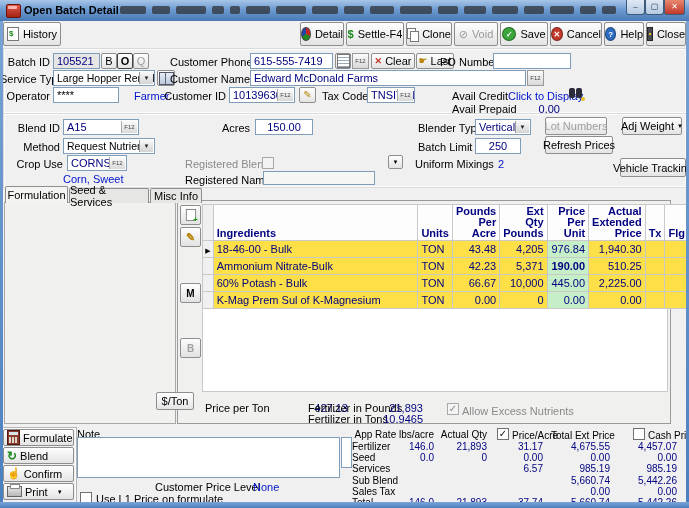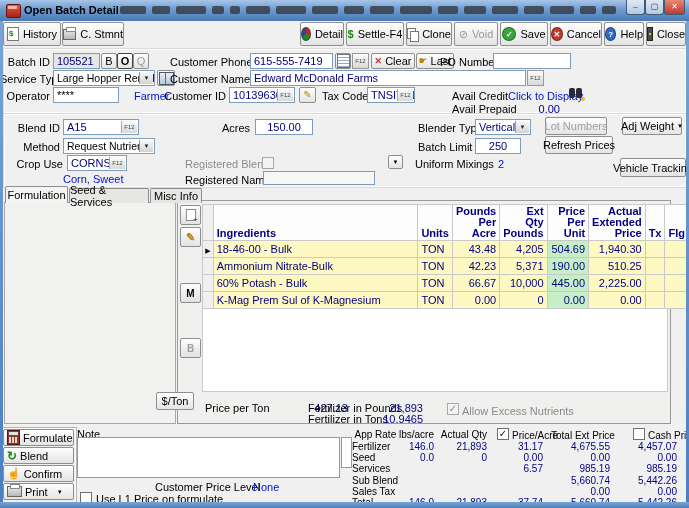--- a/index.html
+++ b/index.html
@@ -59,26 +59,26 @@
   .NIB{position:absolute;box-sizing:border-box;width:54px;height:14px;background:#fff;border:1px solid #7f9db9;
       font-size:10.5px;line-height:12px;color:#000080;text-align:right;padding:0 2px}
   .sideb{position:absolute;box-sizing:border-box;width:21px;height:20px;background:linear-gradient(#fdfdfd,#e2e2e2);
       border:1px solid #8e8e8e;border-radius:2px;display:flex;align-items:center;justify-content:center;font-size:10px;font-weight:bold}
   
   #gridfill{position:absolute;left:202px;top:204px;width:466px;height:188px;background:#fff;border:1px solid #c9c9c9;box-sizing:border-box}
   #grid{position:absolute;left:202px;top:204px;border-collapse:collapse;table-layout:fixed;font-size:11px}
   #grid th,#grid td{border:1px solid #c9c9c9;padding:0 3px;overflow:hidden;white-space:nowrap;box-sizing:border-box}
   #grid th{color:#000080;font-weight:bold;white-space:pre-line;vertical-align:bottom;line-height:11px;
       text-align:right;background:#fdfdfd;height:36px;padding-bottom:1px}
-  #grid td{color:#000080;height:17px;background:#fef9c3}
+  #grid td{color:#000080;height:17px;background:#fde047}
   #grid .sel{background:#f0f0f0;padding:0;text-align:center}
   #grid .lft{text-align:left}
   #grid .rgt{text-align:right}
   #grid .price{background:#c7efc7;text-align:right}
-  #grid .pb{font-weight:normal}
+  #grid .pb{font-weight:bold}
   
   .doc{position:relative;width:10px;height:12px;background:#fff;border:1px solid #777;display:inline-block}
   .doc .dol{position:absolute;left:1px;top:1px;font-size:8px;font-weight:bold;color:#1a8a1a;line-height:9px}
   .doc .pl{position:absolute;right:-3px;bottom:-3px;font-size:9px;font-weight:bold;color:#13a013;line-height:8px}
   .printer{position:relative;width:13px;height:9px;background:linear-gradient(#e8e8e8,#b8b8b8);border:1px solid #666;display:inline-block}
   .printer:before{content:"";position:absolute;left:2px;top:-3px;width:8px;height:3px;background:#fff;border:1px solid #888}
   .pie{width:12px;height:12px;border-radius:50%;border:1px solid #444;display:inline-block;
       background:conic-gradient(#cc2222 0 33%,#1f8a1f 33% 66%,#2244aa 66% 100%)}
   .pages{position:relative;width:11px;height:12px;display:inline-block}
   .pages:before{content:"";position:absolute;left:0;top:0;width:7px;height:9px;background:#fff;border:1px solid #777}
@@ -139,24 +139,20 @@
     </div>
   <div class="wbtn close" style="left:664px;width:21px">
       <span class="ico">✕</span>
     </div>
 
   <div class="TBTN" style="left:3px;width:58px">
       <span class="doc">
         <span class="dol">$</span>
       </span>
       <span>History</span>
-    </div>
-  <div class="TBTN" style="left:62px;width:62px">
-      <span class="printer"></span>
-      <span>C. Stmnt</span>
     </div>
   <div class="TBTN" style="left:300px;width:44px">
       <span class="pie"></span>
       <span>Detail</span>
     </div>
   <div class="TBTN" style="left:346px;width:58px">
       <span class="ico" style="color:#1a8a1a;font-weight:bold">$</span>
       <span>Settle-F4</span>
     </div>
   <div class="TBTN" style="left:406px;width:46px">
@@ -387,21 +383,21 @@
 Price</th>
       <th style="text-align:center">Tx</th>
       <th style="text-align:center">Flg</th>
     </tr>
     <tr>
       <td class="sel"><span class="ico" style="font-size:7px;color:#000">▶</span></td>
       <td class="lft">18-46-00 - Bulk</td>
       <td class="lft">TON</td>
       <td class="rgt">43.48</td>
       <td class="rgt">4,205</td>
-      <td class="price">504.69</td>
+      <td class="price">976.84</td>
       <td class="rgt">1,940.30</td>
       <td></td>
       <td></td>
     </tr>
     <tr>
       <td class="sel"></td>
       <td class="lft">Ammonium Nitrate-Bulk</td>
       <td class="lft">TON</td>
       <td class="rgt">42.23</td>
       <td class="rgt">5,371</td>

